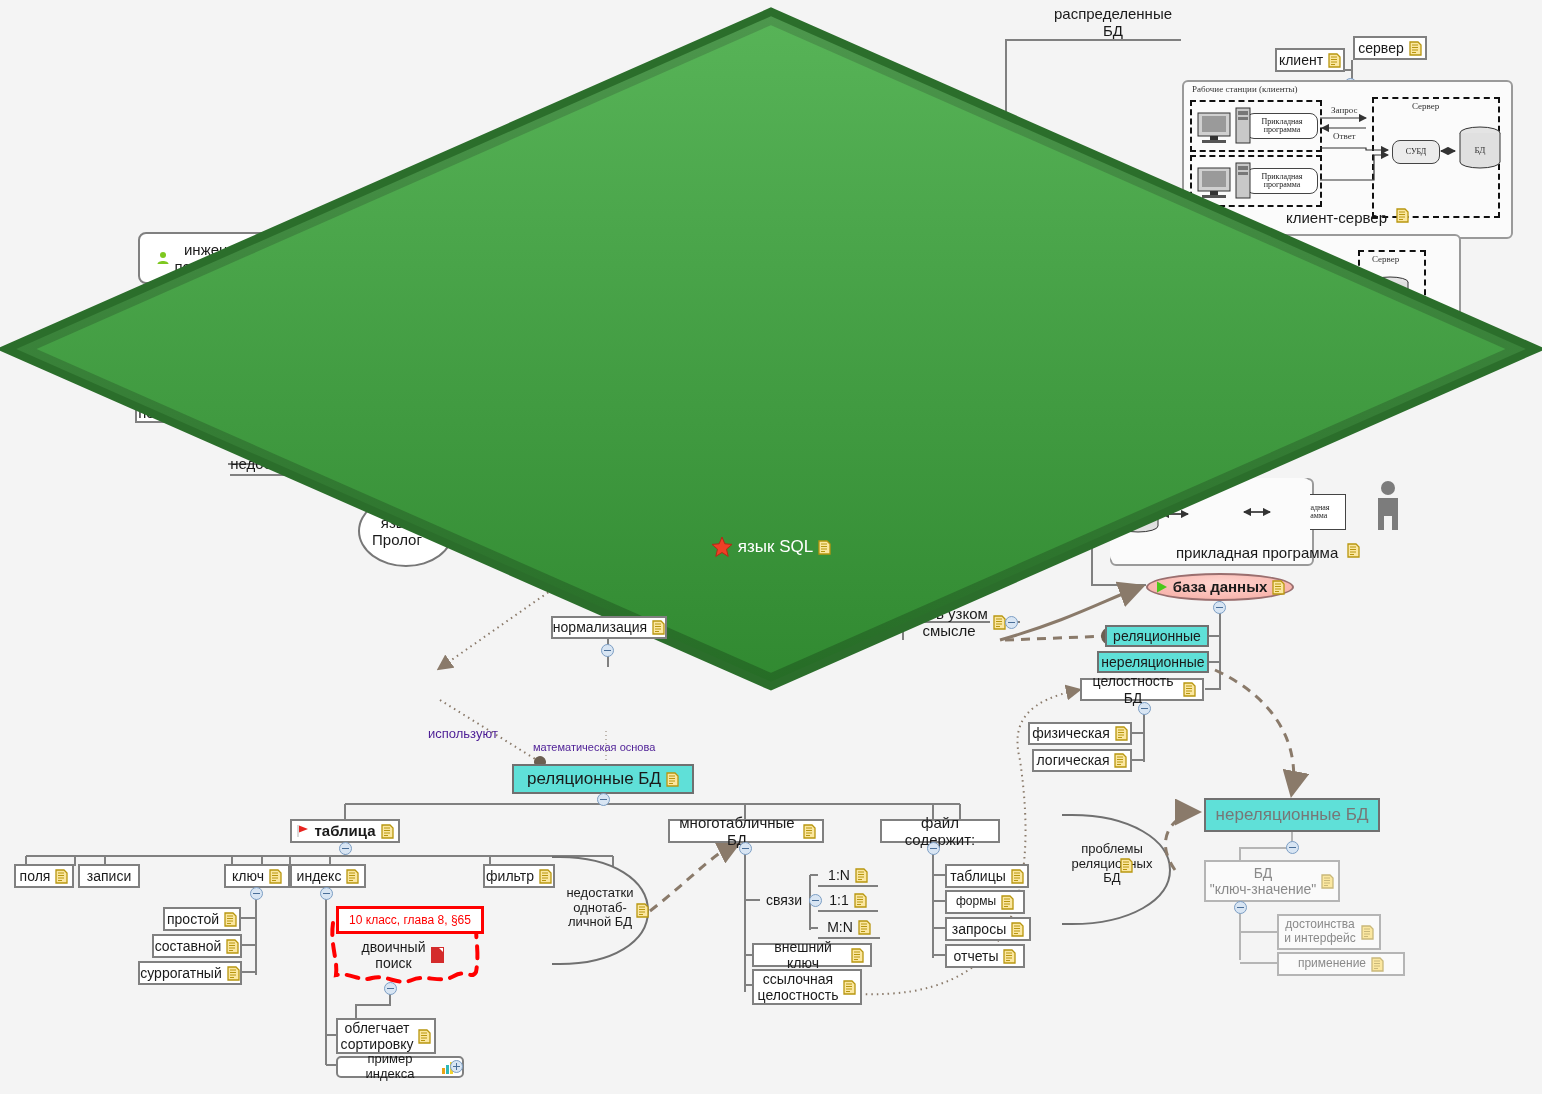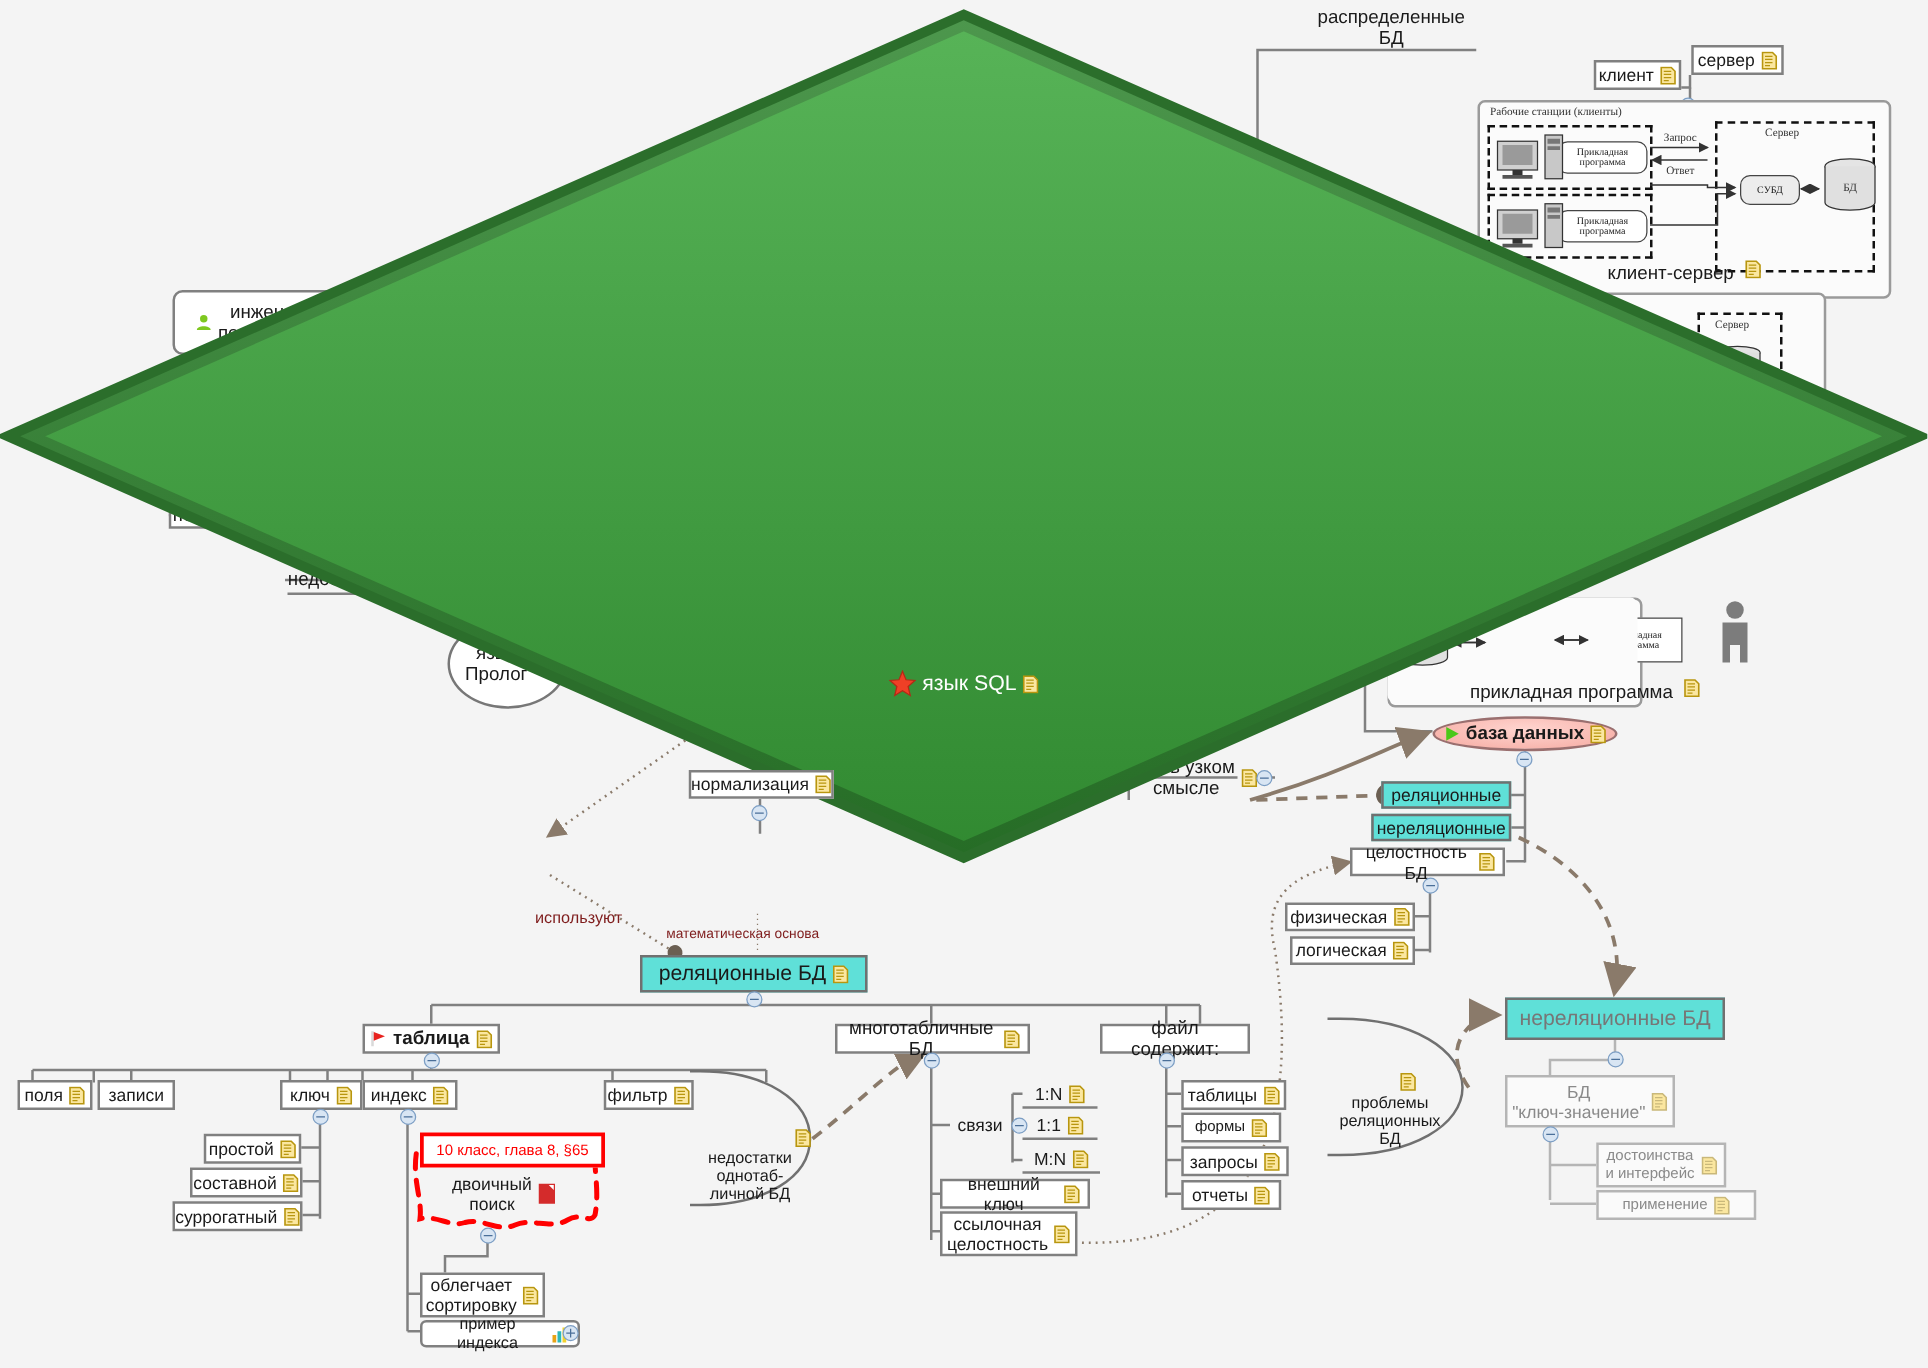--- a/index.html
+++ b/index.html
@@ -58,23 +58,23 @@
   #nonrel-s{left:1097px;top:651px;width:112px;height:22px;font-size:14px;}
 
   #ai{left:512px;top:290px;width:156px;height:54px;border:2px solid #8a8a8a;border-radius:9px;
       background:linear-gradient(#b06fd8,#8a1fb0);color:#fff;font-size:16px;}
   #bin-tag{position:absolute;left:336px;top:906px;width:142px;height:22px;border:3px solid #f00;
            background:#fff;color:#f00;font-size:12px;display:flex;align-items:center;justify-content:center;}
   .redicon{display:inline-block;width:13px;height:16px;background:#d42b2b;margin-left:6px;position:relative;}
   .redicon::after{content:"";position:absolute;right:1px;top:1px;border-left:4px solid transparent;
                   border-top:4px solid #fff;}
 
-  .brace-label{position:absolute;font-size:13px;text-align:center;line-height:1.12;margin-top:33px;}
-
-  .leader{position:absolute;font-size:13px;color:#7f1d1d;}
+  .brace-label{position:absolute;font-size:13px;text-align:center;line-height:1.12;}
+
+  .leader{position:absolute;font-size:13px;color:#4c1d95;}
 
   
   .frame{position:absolute;background:#fbfbfb;border:2px solid #9a9a9a;border-radius:6px;}
   .fcap{position:absolute;font-size:15px;color:#1a1a1a;}
   .dlabel{position:absolute;font-family:"Liberation Serif","DejaVu Serif",serif;font-size:9px;color:#333;}
   .dbox{position:absolute;border:1px solid #444;background:#fff;font-family:"Liberation Serif",serif;
         font-size:8px;display:flex;align-items:center;justify-content:center;text-align:center;line-height:1.05;}
   .dbox.rnd{border-radius:8px;}
   .dbox.grey{background:#ececec;}
   .dashbox{position:absolute;border:2px dashed #111;}

